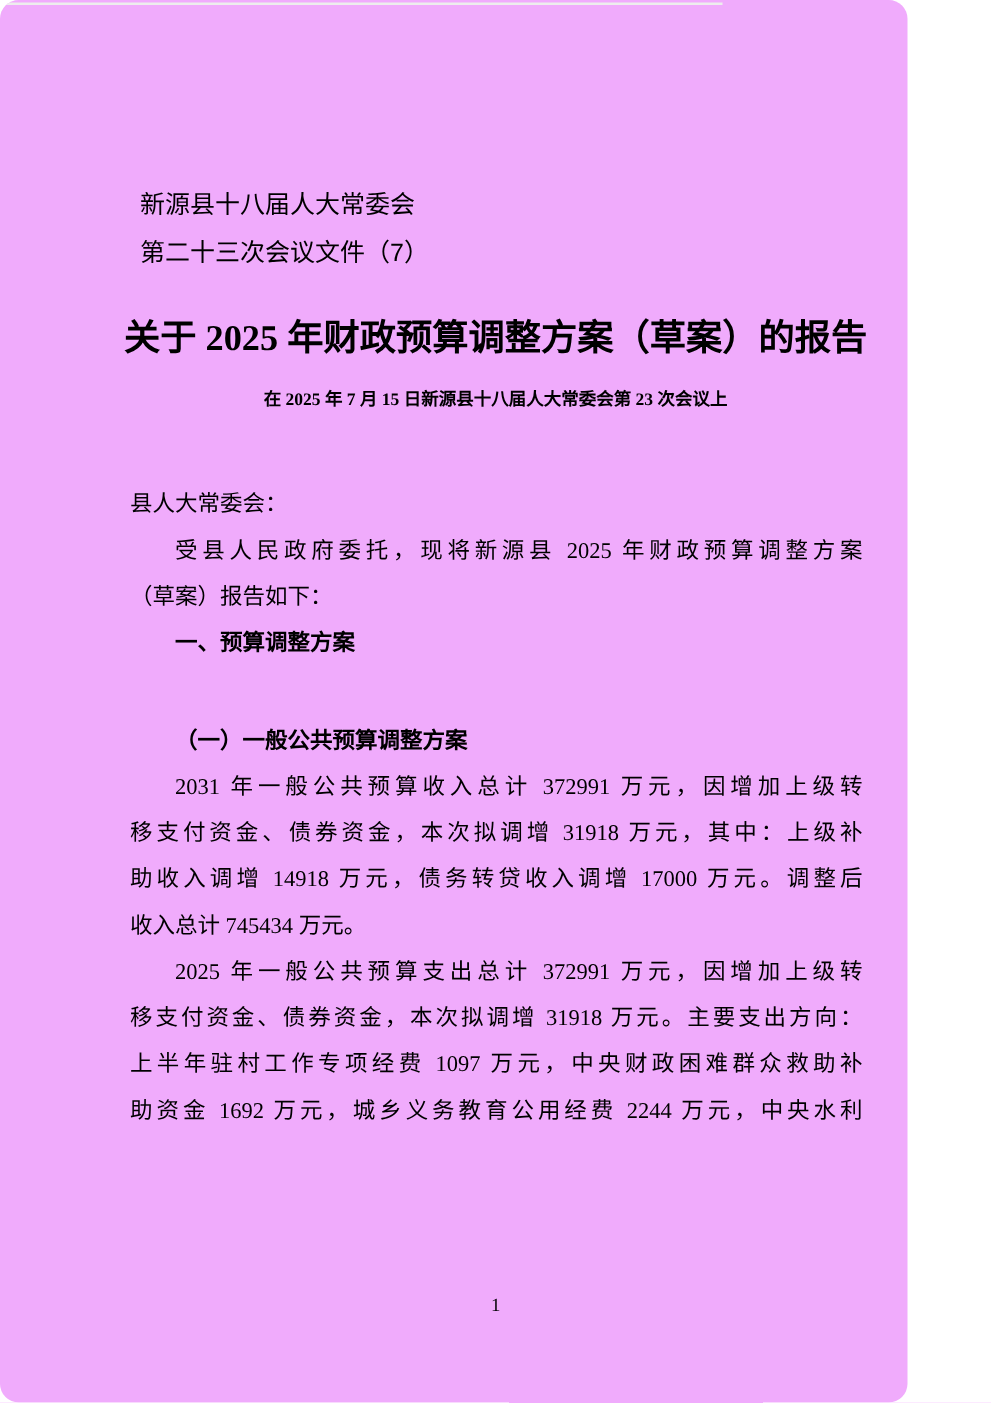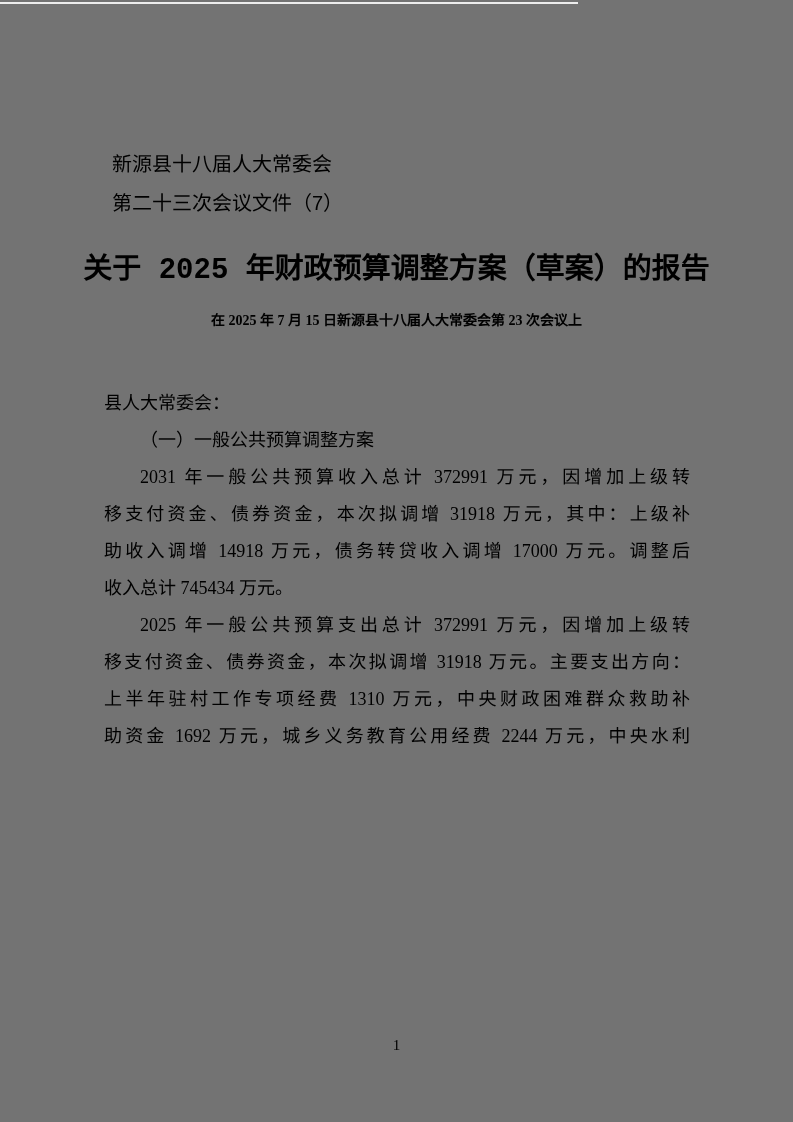--- a/index.html
+++ b/index.html
@@ -2,26 +2,27 @@
 <html lang="zh-CN"><head>
 <meta charset="utf-8">
 <style>
   html, body {
     margin: 0;
     padding: 0;
     background: #ffffff;
   }
   .page {
     position: relative;
-    width: 793px;
+    width: 726px;
     height: 1122px;
-    background: #737373;
+    background: #f0abfc;
     color: #000000;
     font-family: "Liberation Serif", "DejaVu Serif", serif;
     overflow: hidden;
+    border-radius: 15px;
   }
   .top-edge-artifact {
     position: absolute;
     top: 2px;
     left: 0;
     width: 578px;
     height: 2px;
     background: #ededed;
   }
   .doc-header {
@@ -34,21 +35,21 @@
     font-weight: 400;
     white-space: nowrap;
   }
   .doc-title {
     position: absolute;
     top: 250px;
     left: 0;
     width: 793px;
     margin: 0;
     text-align: center;
-    font-family: Liberation Mono, monospace;
+    font-family: Liberation Serif, serif;
     font-size: 29px;
     line-height: 42px;
     font-weight: 700;
     white-space: nowrap;
   }
   .doc-subtitle {
     position: absolute;
     top: 303px;
     left: 0;
     width: 793px;
@@ -77,21 +78,22 @@
     text-align-last: justify;
   }
   .line.indent {
     text-indent: 2em;
   }
   .line.hei-bold {
     font-family: "Liberation Sans", "DejaVu Sans", sans-serif;
     font-weight: 700;
   }
   .line.kai-bold {
-    font-weight: 400;
+    font-weight: 700;
+    margin-top: 41px;
   }
   .doc-footer {
     position: absolute;
     top: 1035px;
     left: 0;
     width: 793px;
     text-align: center;
     font-size: 15px;
     line-height: 21px;
   }
@@ -107,27 +109,30 @@
     <div class="doc-header-line">新源县十八届人大常委会</div>
     <div class="doc-header-line">第二十三次会议文件（7）</div>
   </div>
 
   <h1 class="doc-title">关于 2025 年财政预算调整方案（草案）的报告</h1>
 
   <div class="doc-subtitle">在 2025 年 7 月 15 日新源县十八届人大常委会第 23 次会议上</div>
 
   <div class="doc-body">
     <div class="line">县人大常委会：</div>
+    <div class="line indent full">受县人民政府委托，现将新源县 2025 年财政预算调整方案</div>
+    <div class="line">（草案）报告如下：</div>
+    <div class="line indent hei-bold">一、预算调整方案</div>
     <div class="line indent kai-bold">（一）一般公共预算调整方案</div>
     <div class="line indent full">2031 年一般公共预算收入总计 372991 万元，因增加上级转</div>
     <div class="line full">移支付资金、债券资金，本次拟调增 31918 万元，其中：上级补</div>
     <div class="line full">助收入调增 14918 万元，债务转贷收入调增 17000 万元。调整后</div>
     <div class="line">收入总计 745434 万元。</div>
     <div class="line indent full">2025 年一般公共预算支出总计 372991 万元，因增加上级转</div>
     <div class="line full">移支付资金、债券资金，本次拟调增 31918 万元。主要支出方向：</div>
-    <div class="line full">上半年驻村工作专项经费 1310 万元，中央财政困难群众救助补</div>
+    <div class="line full">上半年驻村工作专项经费 1097 万元，中央财政困难群众救助补</div>
     <div class="line full">助资金 1692 万元，城乡义务教育公用经费 2244 万元，中央水利</div>
 
   </div>
 
   <div class="doc-footer">1</div>
 
 </div>
 
 </body></html>

